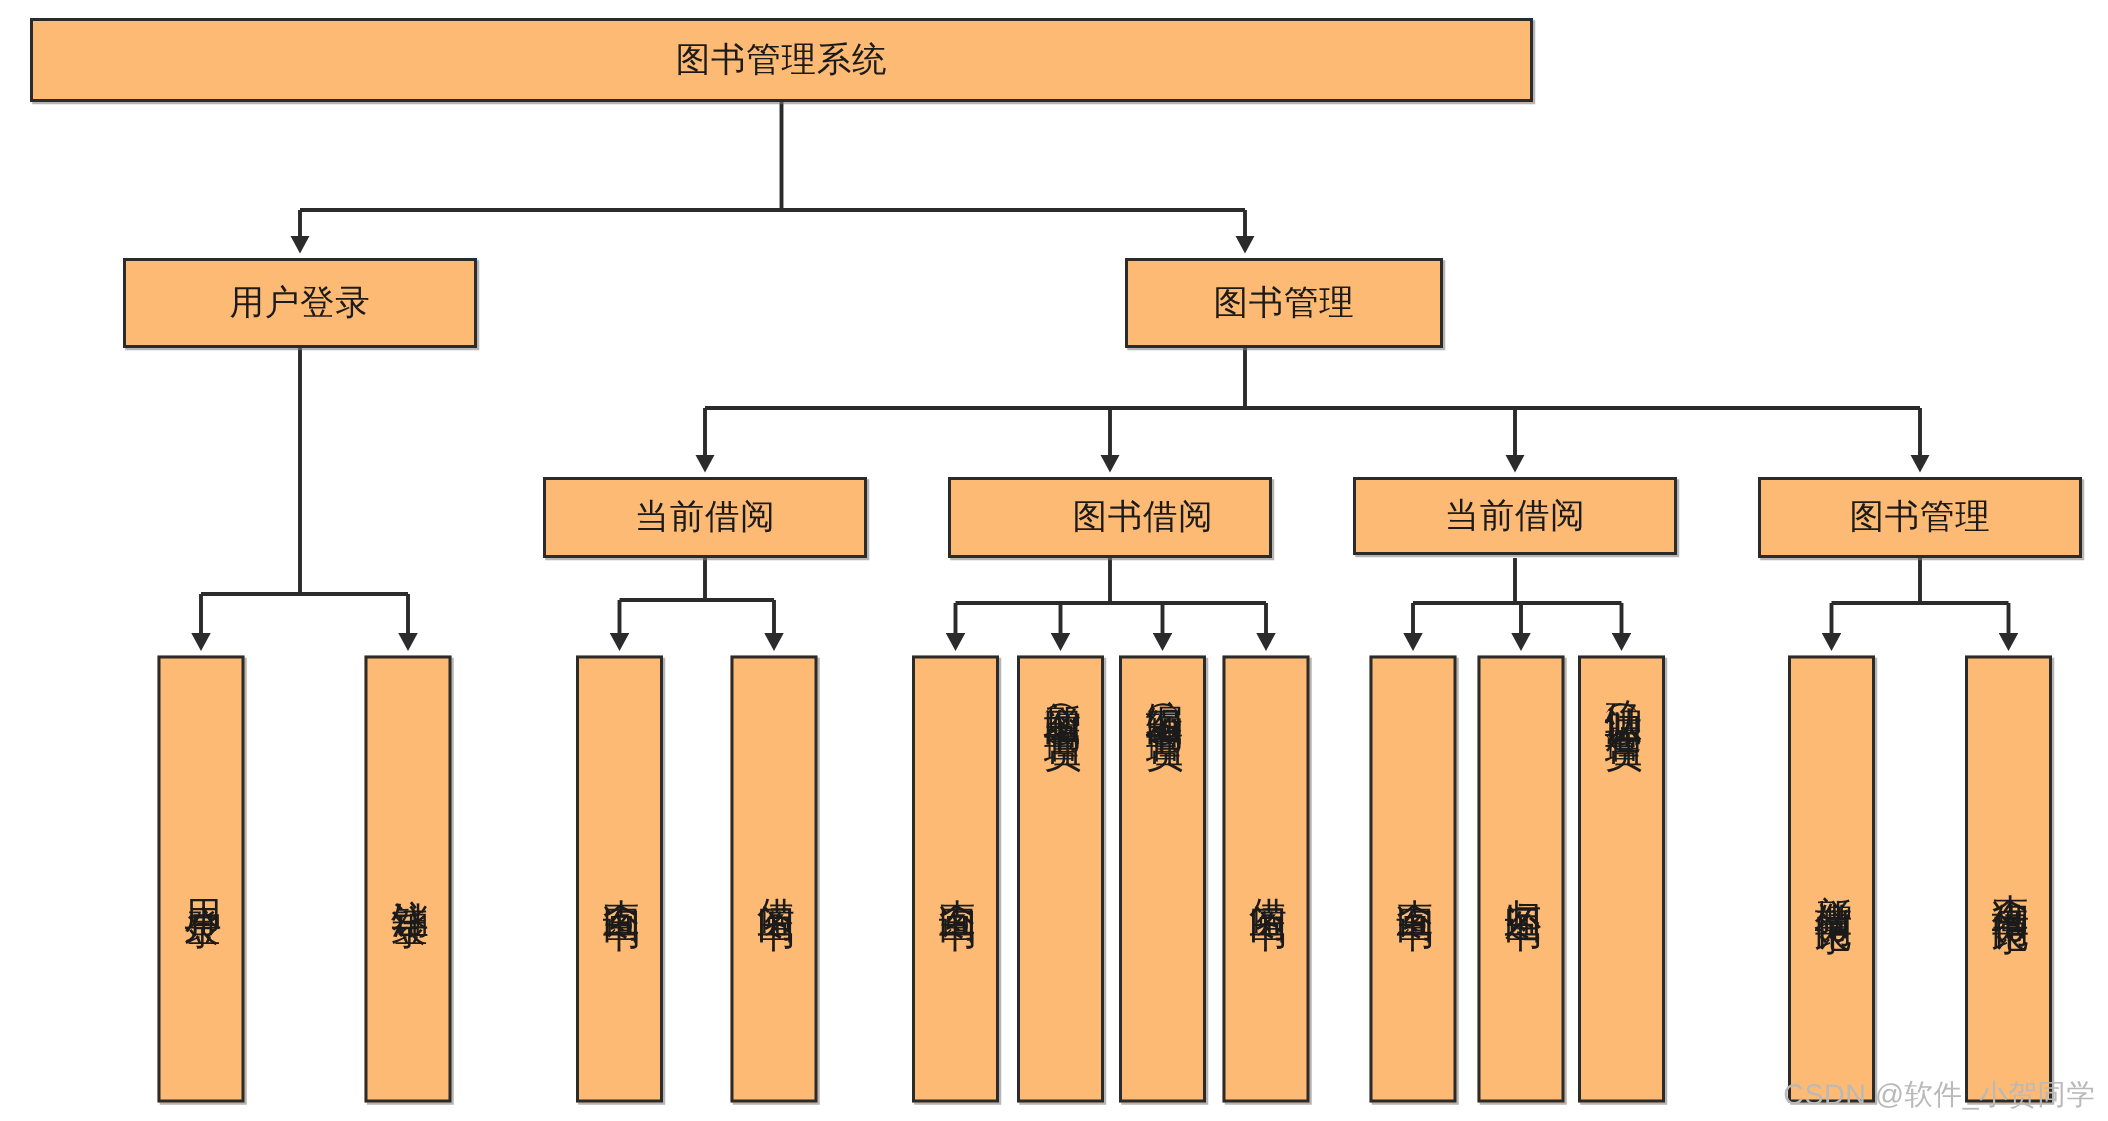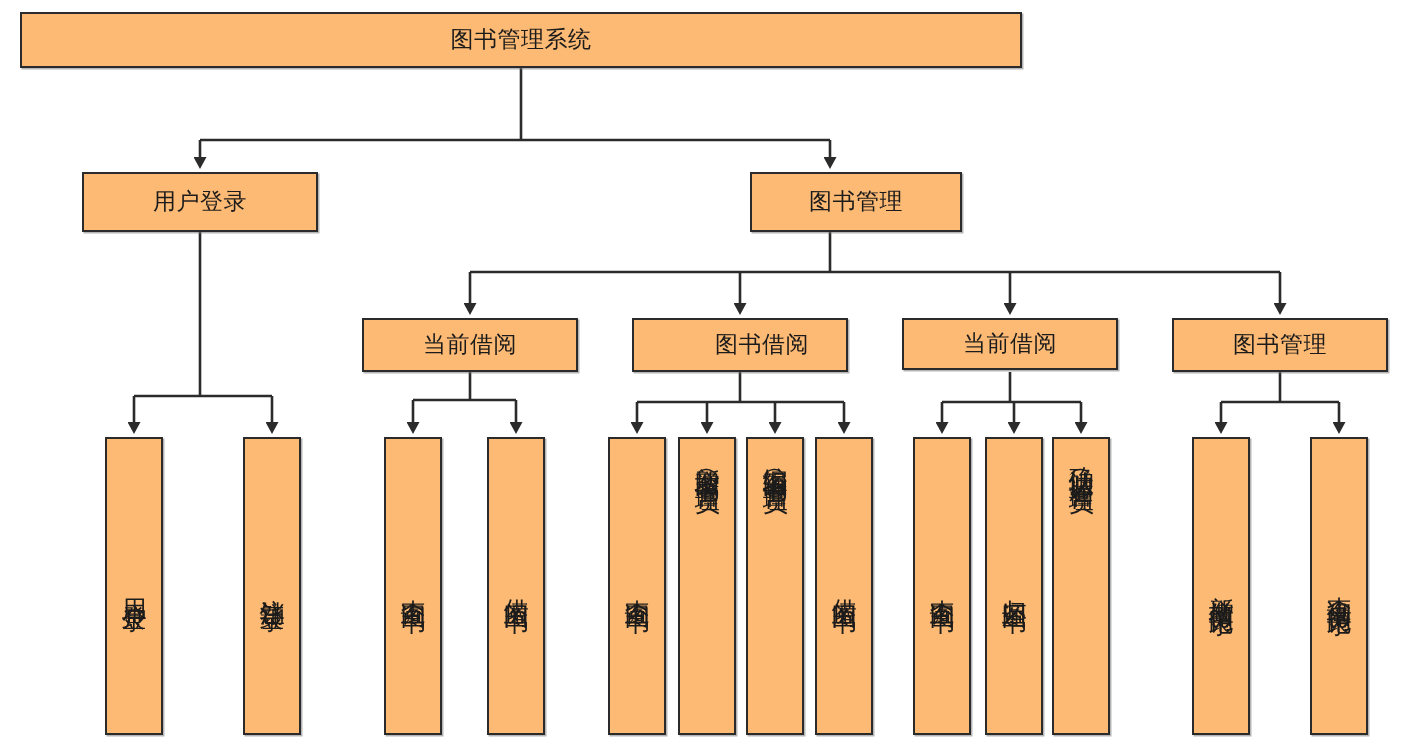--- a/index.html
+++ b/index.html
@@ -213,14 +213,15 @@
   </div>
 
   <div class="node vertical centerish" style="left:1192px; top:437px; width:58px; height:298px;">
     <span class="node-label">新增借阅记录</span>
   </div>
 
   <div class="node vertical centerish" style="left:1310px; top:437px; width:58px; height:298px;">
     <span class="node-label">查询借阅记录</span>
   </div>
 
+  <div id="watermark">CSDN @软件_小贺同学</div>
 
 </div>
 
 </body></html>

